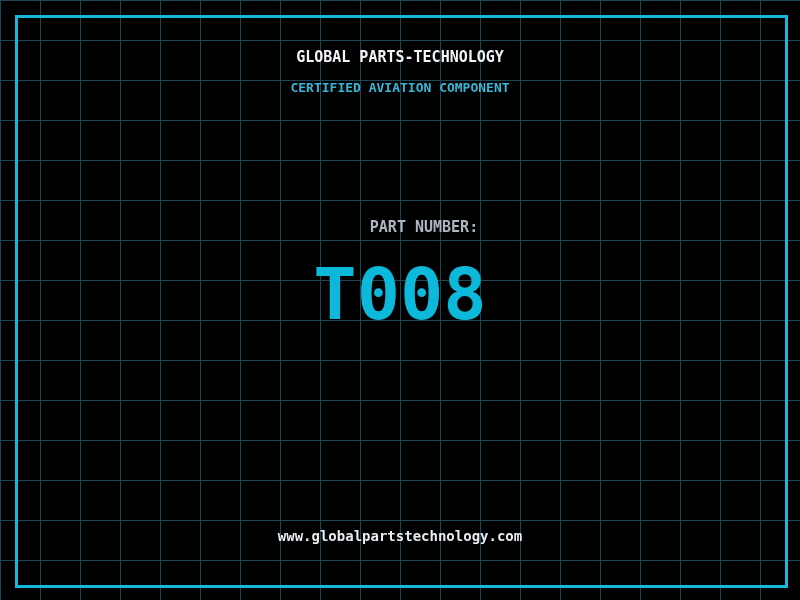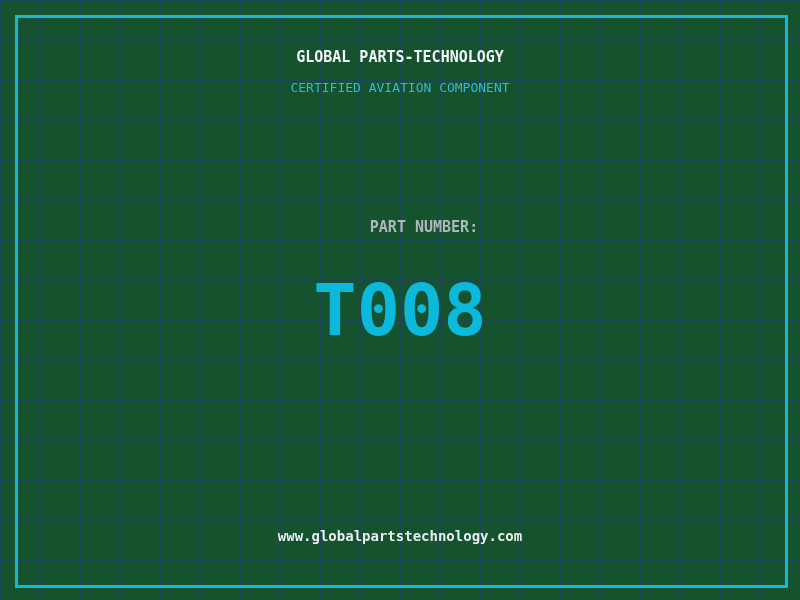--- a/index.html
+++ b/index.html
@@ -5,21 +5,21 @@
   html, body {
     margin: 0;
     padding: 0;
     background: #0f1a2b;
   }
   .screen {
     position: relative;
     width: 800px;
     height: 600px;
     overflow: hidden;
-    background-color: #14532d;
+    background-color: #000000;
     font-family: "DejaVu Sans Mono", "Liberation Mono", monospace;
   }
   
   .grid-bg {
     position: absolute;
     inset: 0;
     background-image:
       linear-gradient(to right, #1c4559 1px, transparent 1px),
       linear-gradient(to bottom, #1c4559 1px, transparent 1px);
     background-size: 40px 40px;
@@ -46,36 +46,35 @@
   .company {
     top: 50px;
     font-size: 15px;
     font-weight: bold;
     color: #f2f5f7;
     letter-spacing: 0px;
   }
   .tagline {
     top: 81px;
     font-size: 13px;
-    font-weight: normal;
+    font-weight: bold;
     color: #38b6d6;
   }
   .part-label {
     top: 220px;
     font-size: 15px;
     font-weight: bold;
     color: #aeb6c0;
     padding-left: 24px;
   }
   .part-number {
     top: 258px;
     font-size: 72px;
     font-weight: bold;
     color: #0db9da;
-    margin-top: 16px;
   }
   .website {
     top: 529px;
     font-size: 14px;
     font-weight: bold;
     color: #e8edf2;
   }
 </style>
 </head>
 <body>

